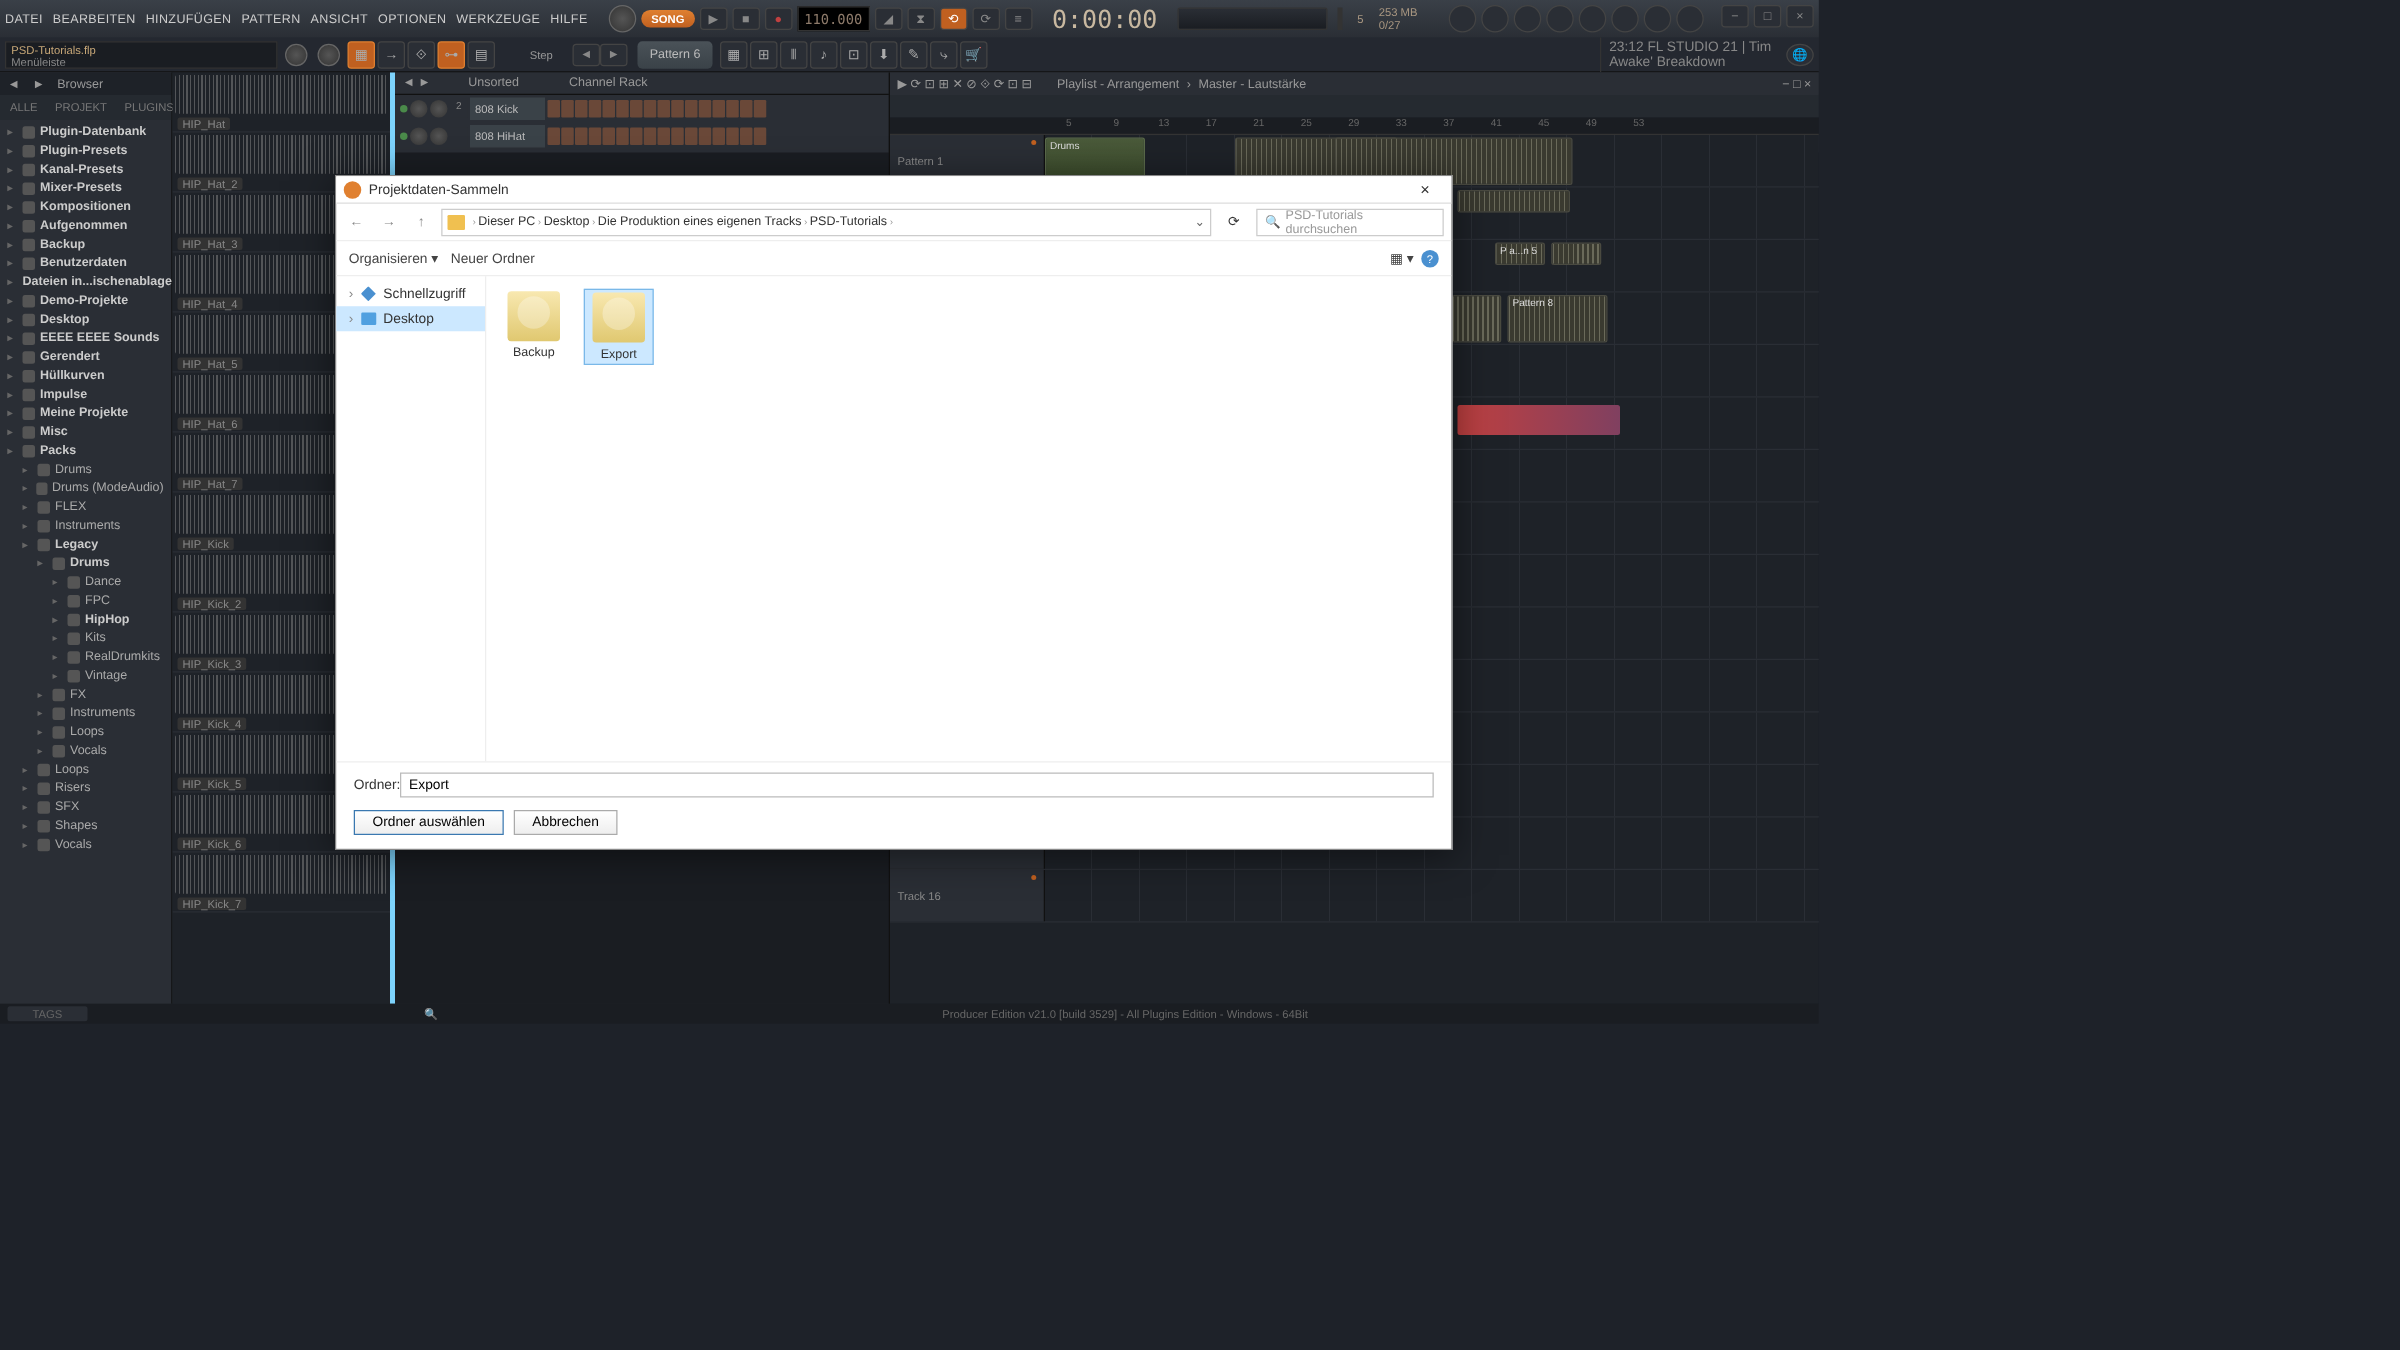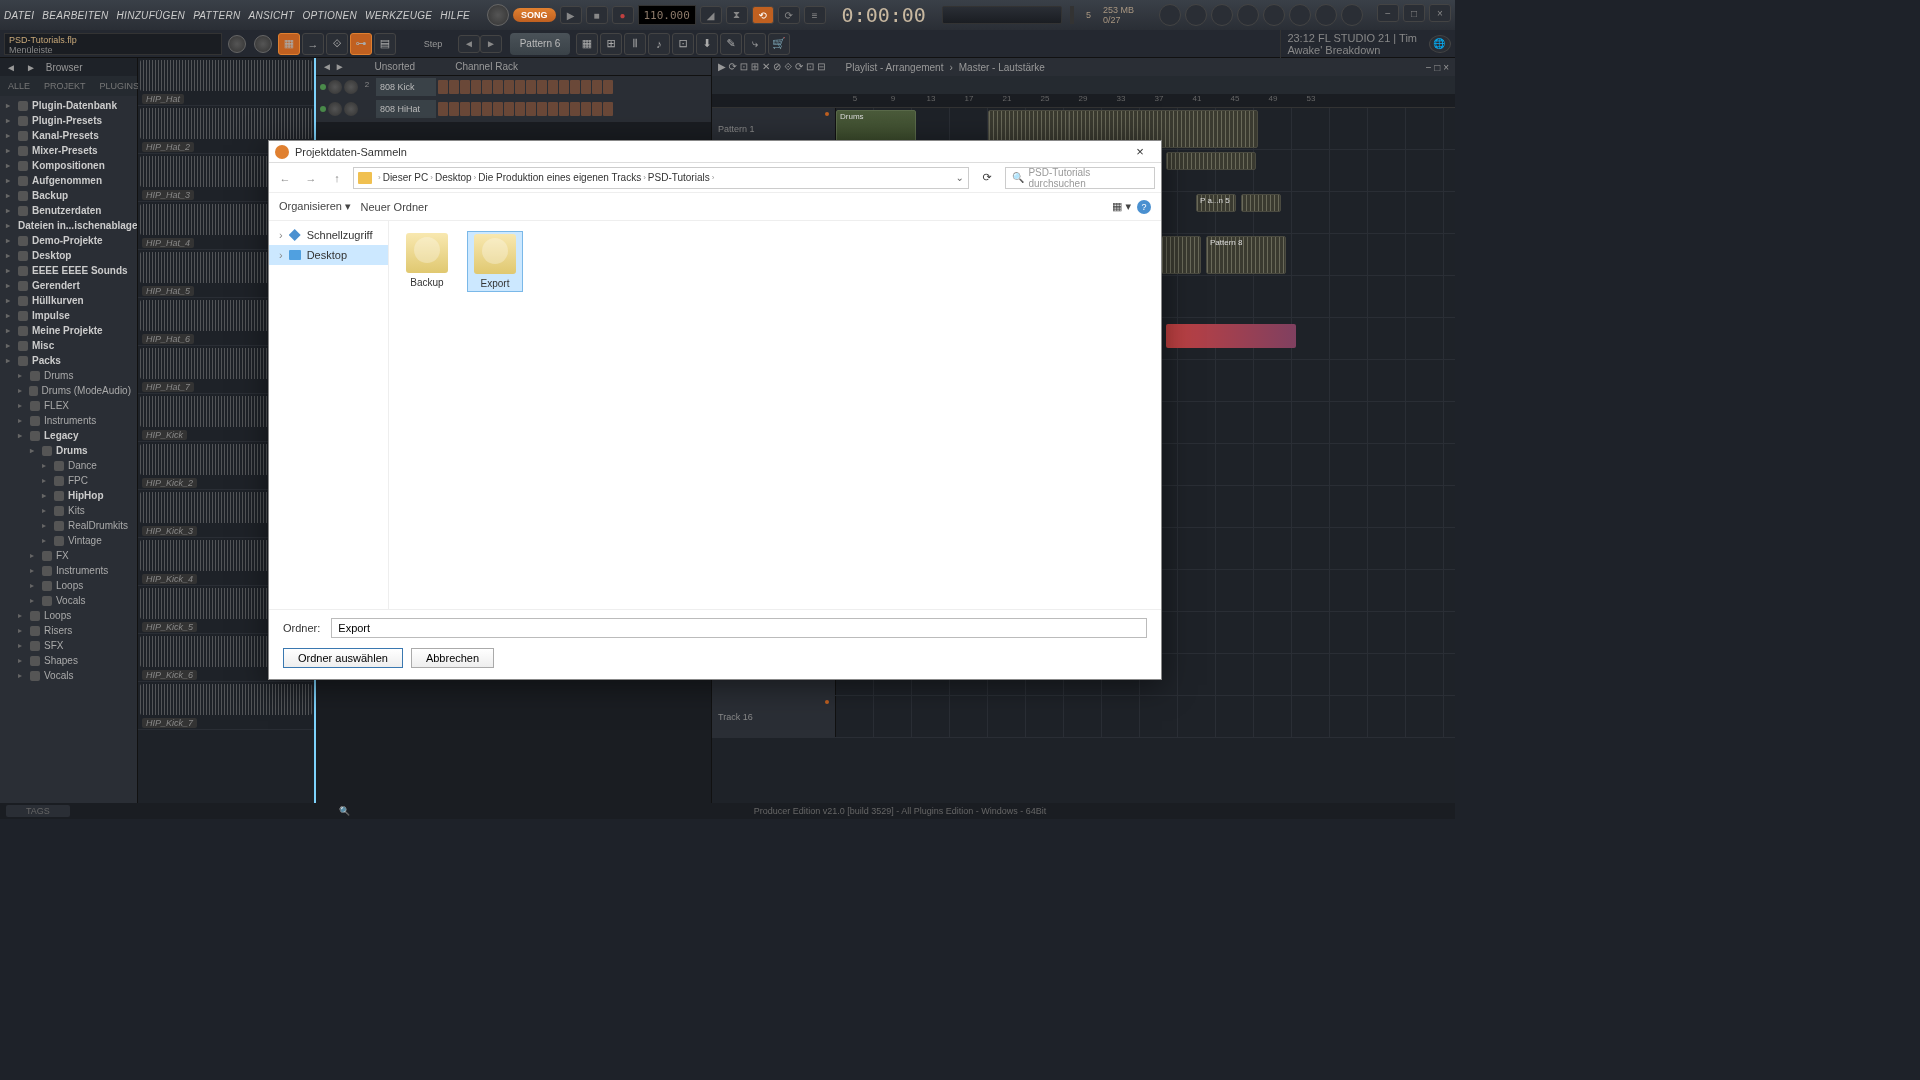--- a/index.html
+++ b/index.html
@@ -1,21 +1,21 @@
 <!DOCTYPE html>
 <html><head>
 <meta charset="utf-8">
 <style>
 * { margin: 0; padding: 0; box-sizing: border-box; font-family: 'Segoe UI', Tahoma, sans-serif; }
 body { background: #1e2229; color: #aaa; font-size: 11px; overflow: hidden; width: 1920px; height: 1080px; transform-origin: top left; }
 .app { width: 1455px; height: 819px; background: #252a32; position: relative; }
 
 
 .menubar { height: 30px; background: linear-gradient(#3a4048,#2a2e35); display: flex; align-items: center; padding: 0 4px; gap: 2px; }
-.menubar .menu-items { display: flex; gap: 8px; color: #ccc; font-size: 10px; letter-spacing: 0.3px; font-style: italic; }
+.menubar .menu-items { display: flex; gap: 8px; color: #ccc; font-size: 10px; letter-spacing: 0.3px; }
 .menubar .menu-item { cursor: pointer; }
 .transport { display: flex; align-items: center; margin-left: 15px; gap: 4px; }
 .knob { width: 22px; height: 22px; border-radius: 50%; background: radial-gradient(#555,#333); border: 1px solid #666; }
 .btn-pill { padding: 2px 8px; background: linear-gradient(#e08030,#c06020); border-radius: 8px; color: #fff; font-size: 9px; font-weight: bold; }
 .tb-btn { width: 22px; height: 18px; background: #2a2e35; border: 1px solid #444; border-radius: 3px; display: flex; align-items: center; justify-content: center; color: #888; font-size: 10px; }
 .tempo-display { width: 58px; height: 20px; background: #000; color: #8d7a6a; font-family: monospace; font-size: 11px; display: flex; align-items: center; justify-content: center; border: 1px solid #333; }
 .time-display { color: #c8b8a0; font-family: monospace; font-size: 20px; margin: 0 12px; }
 .cpu-meter { display: flex; flex-direction: column; font-size: 9px; color: #a89680; margin-left: 8px; }
 .top-right-btns { display: flex; gap: 4px; margin-left: auto; }
 .top-right-btns .rb { width: 22px; height: 22px; border-radius: 50%; background: #2a2e35; border: 1px solid #444; }
@@ -43,21 +43,21 @@
 .browser-tree { flex: 1; overflow-y: auto; padding: 2px 0; }
 .tree-item { display: flex; align-items: center; padding: 2px 6px; font-size: 10px; color: #aaa; cursor: pointer; gap: 4px; white-space: nowrap; }
 .tree-item.bold { font-weight: 600; color: #ccc; }
 .tree-item .arrow { width: 8px; font-size: 8px; color: #666; }
 .tree-item .ico { width: 10px; height: 10px; background: #555; border-radius: 2px; }
 .tree-item[data-depth="1"] { padding-left: 18px; }
 .tree-item[data-depth="2"] { padding-left: 30px; }
 .tree-item[data-depth="3"] { padding-left: 42px; }
 
 
-.samples { width: 178px; background: #1e2228; border-right: 2px solid #7dd3fc; overflow-y: auto; font-style: italic; }
+.samples { width: 178px; background: #1e2228; border-right: 4px solid #7dd3fc; overflow-y: auto; }
 .sample-row { height: 48px; border-bottom: 1px solid #2a2e35; position: relative; }
 .wave { position: absolute; inset: 2px 2px 14px 2px; background: repeating-linear-gradient(90deg, #888 0 1px, transparent 1px 3px); opacity: 0.5; border-radius: 2px; }
 .sample-label { position: absolute; bottom: 1px; left: 4px; font-size: 9px; color: #888; background: #333; padding: 0 4px; border-radius: 2px; }
 
 
 .center-area { flex: 1; position: relative; background: #1a1d22; }
 .channel-rack { position: absolute; top: 0; left: 0; right: 0; height: 64px; background: #2a2e35; }
 .cr-header { height: 18px; display: flex; align-items: center; padding: 0 6px; font-size: 10px; color: #999; border-bottom: 1px solid #111; }
 .cr-row { height: 22px; display: flex; align-items: center; padding: 0 4px; gap: 2px; }
 .cr-led { width: 6px; height: 6px; border-radius: 50%; background: #4a8a4a; }
@@ -99,21 +99,21 @@
 .dlg-sb-item { padding: 4px 10px; display: flex; align-items: center; gap: 6px; font-size: 11px; cursor: pointer; }
 .dlg-sb-item.selected { background: #cce8ff; }
 .sb-ico { width: 12px; height: 10px; background: #50a0e0; border-radius: 1px; }
 .sb-ico.quick { background: #4a90d0; width: 12px; height: 12px; clip-path: polygon(50% 0, 100% 50%, 50% 100%, 0 50%); }
 .dlg-files { flex: 1; padding: 10px; display: flex; gap: 12px; align-items: flex-start; }
 .file-item { width: 56px; text-align: center; font-size: 10px; cursor: pointer; padding: 2px; }
 .file-item.selected { background: #cce8ff; border: 1px solid #7ab8e8; }
 .file-icon { width: 42px; height: 40px; margin: 0 auto 4px; background: linear-gradient(#f8e8b0, #e0c870); border-radius: 3px; position: relative; }
 .file-icon::before { content: ''; position: absolute; top: 4px; left: 8px; width: 26px; height: 26px; background: #fff; border-radius: 50%; opacity: 0.3; }
 .dlg-footer { height: 70px; border-top: 1px solid #eee; padding: 8px 14px; display: flex; flex-direction: column; gap: 10px; }
-.folder-row { display: flex; align-items: center; gap: 11px; }
+.folder-row { display: flex; align-items: center; gap: 0; }
 .folder-input { flex: 1; height: 20px; border: 1px solid #bbb; padding: 0 6px; font-size: 11px; }
 .btn-row { display: flex; justify-content: flex-start; gap: 8px; }
 .dlg-btn { padding: 3px 14px; border: 1px solid #aaa; background: linear-gradient(#fff,#eee); font-size: 11px; cursor: pointer; }
 .dlg-btn.primary { border: 1px solid #3a78b0; }
 
 
 .statusbar { position: absolute; bottom: 0; left: 0; right: 0; height: 16px; background: #1a1d22; display: flex; align-items: center; padding: 0 6px; font-size: 9px; color: #666; }
 .statusbar .center { margin: 0 auto; }
 .statusbar .tags { background: #2a2e35; padding: 1px 20px; border-radius: 2px; }
 .help-ico { width: 14px; height: 14px; border-radius: 50%; background: #4a90d0; color: #fff; display: flex; align-items: center; justify-content: center; font-size: 9px; margin-left: auto; }

